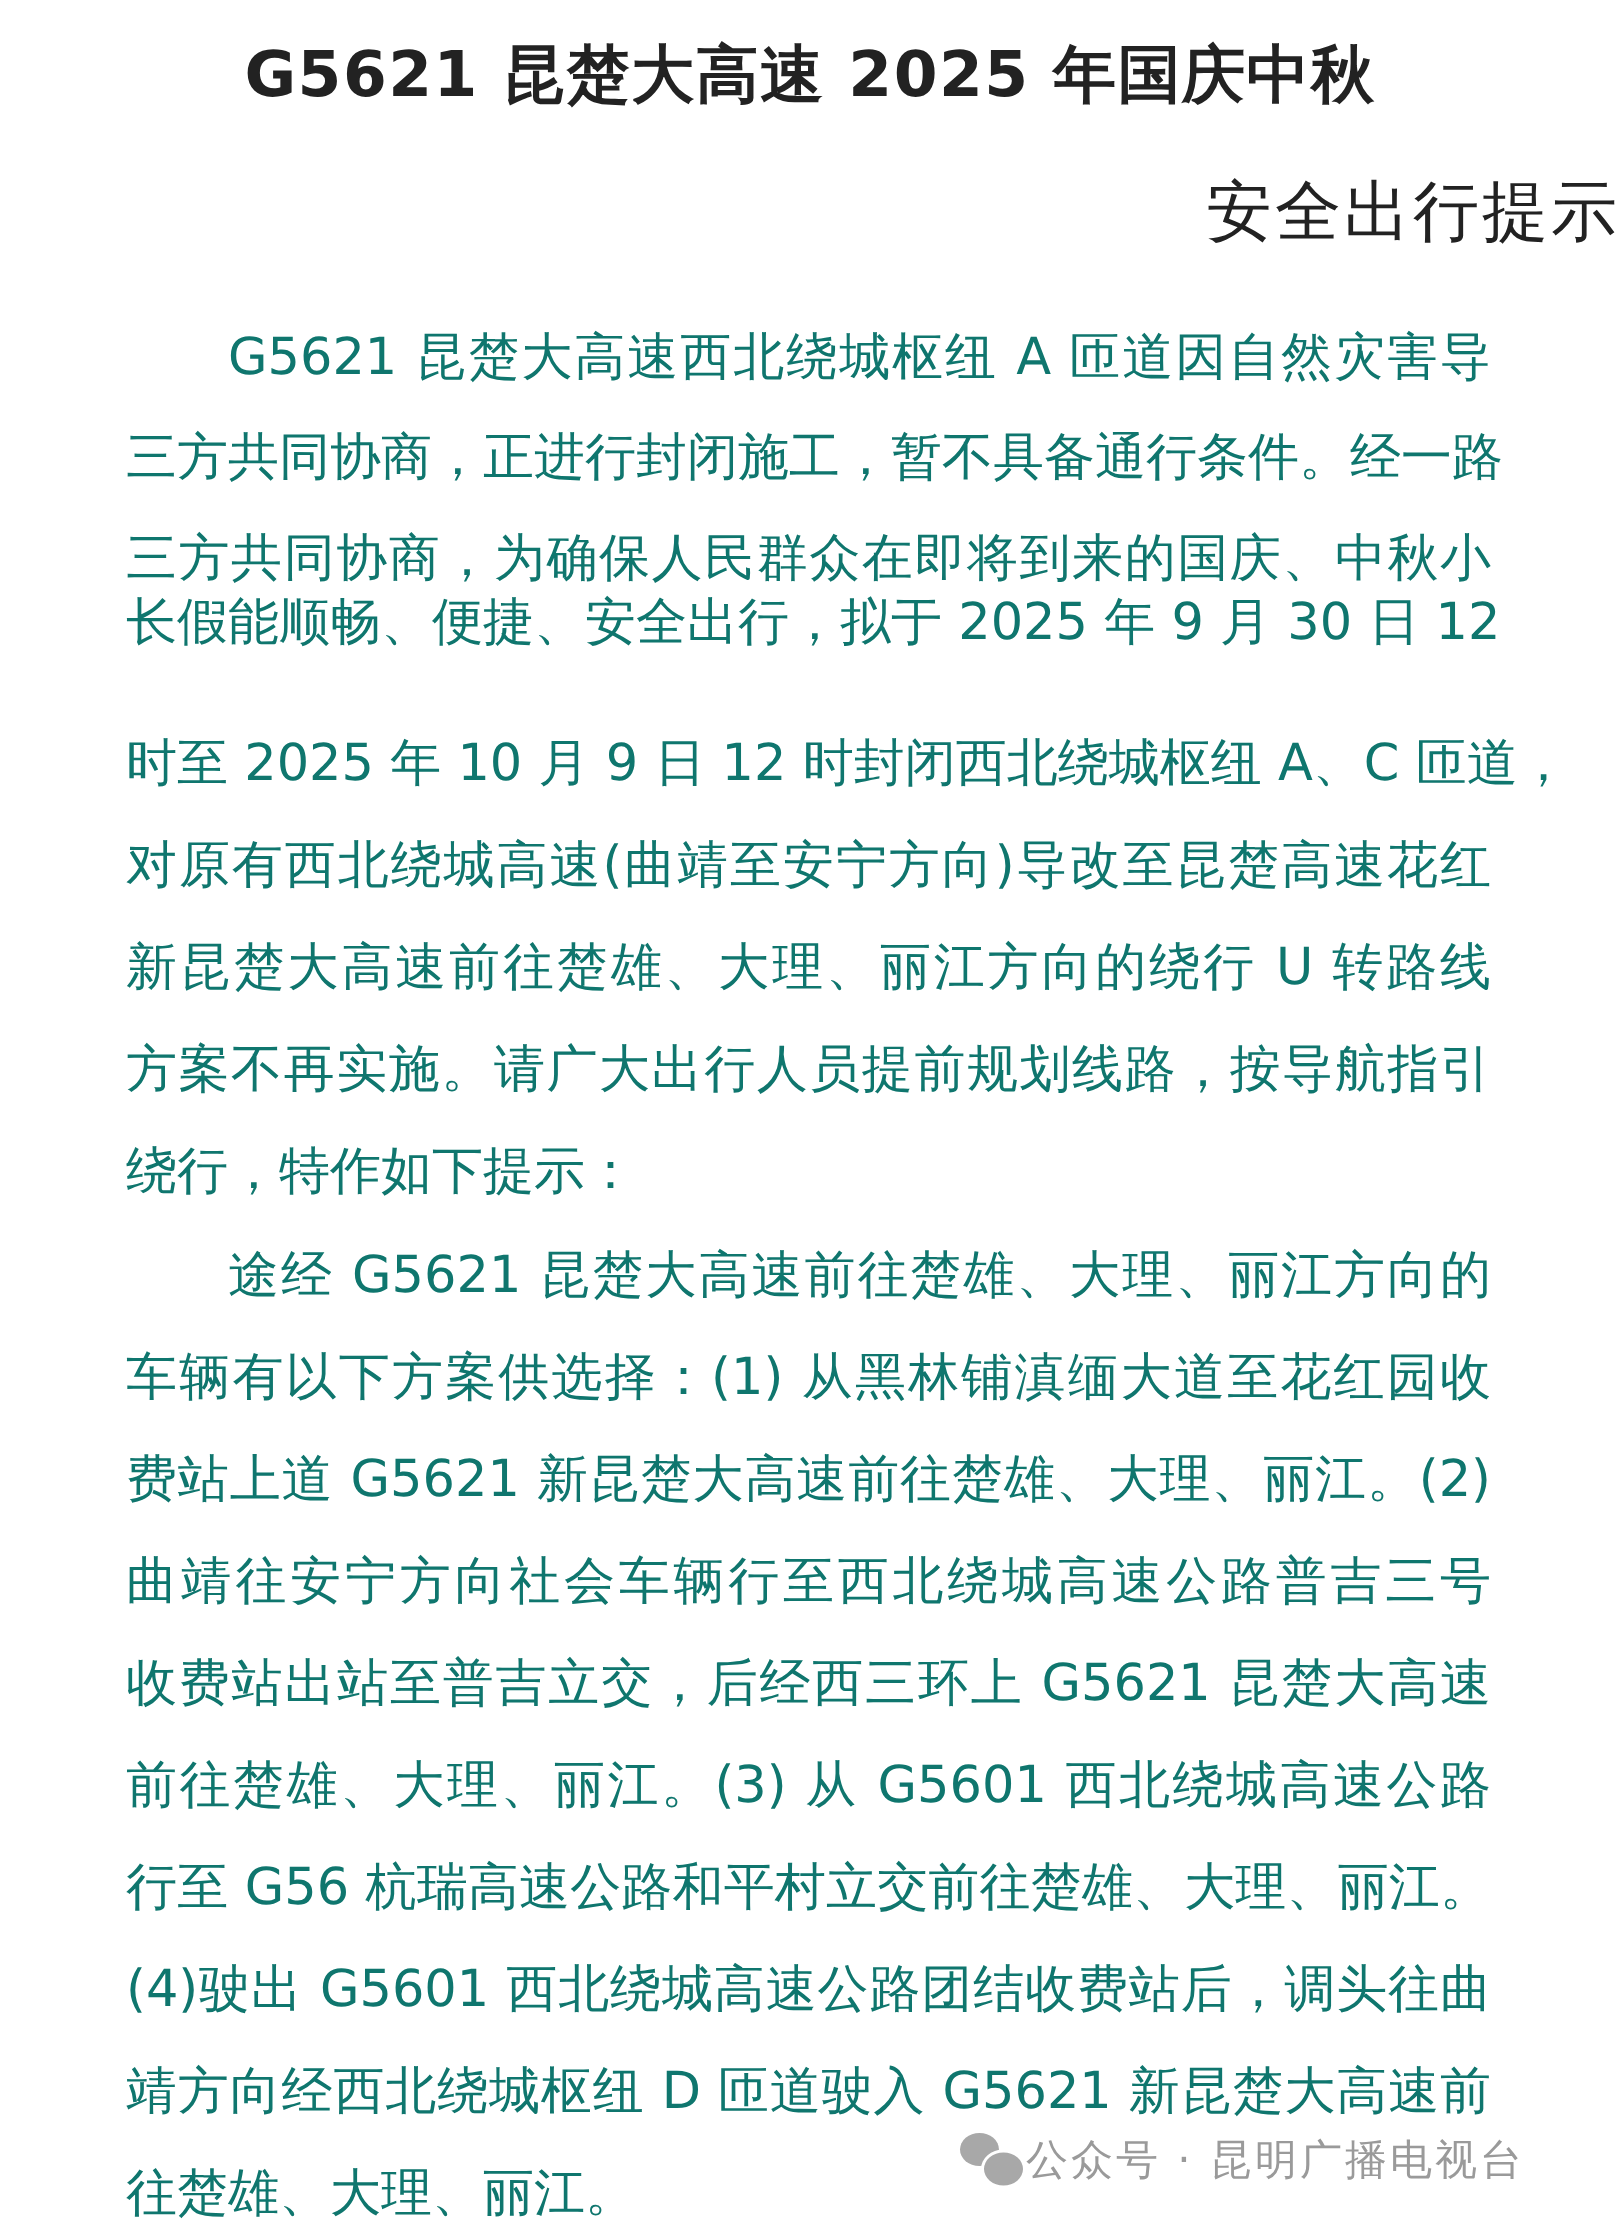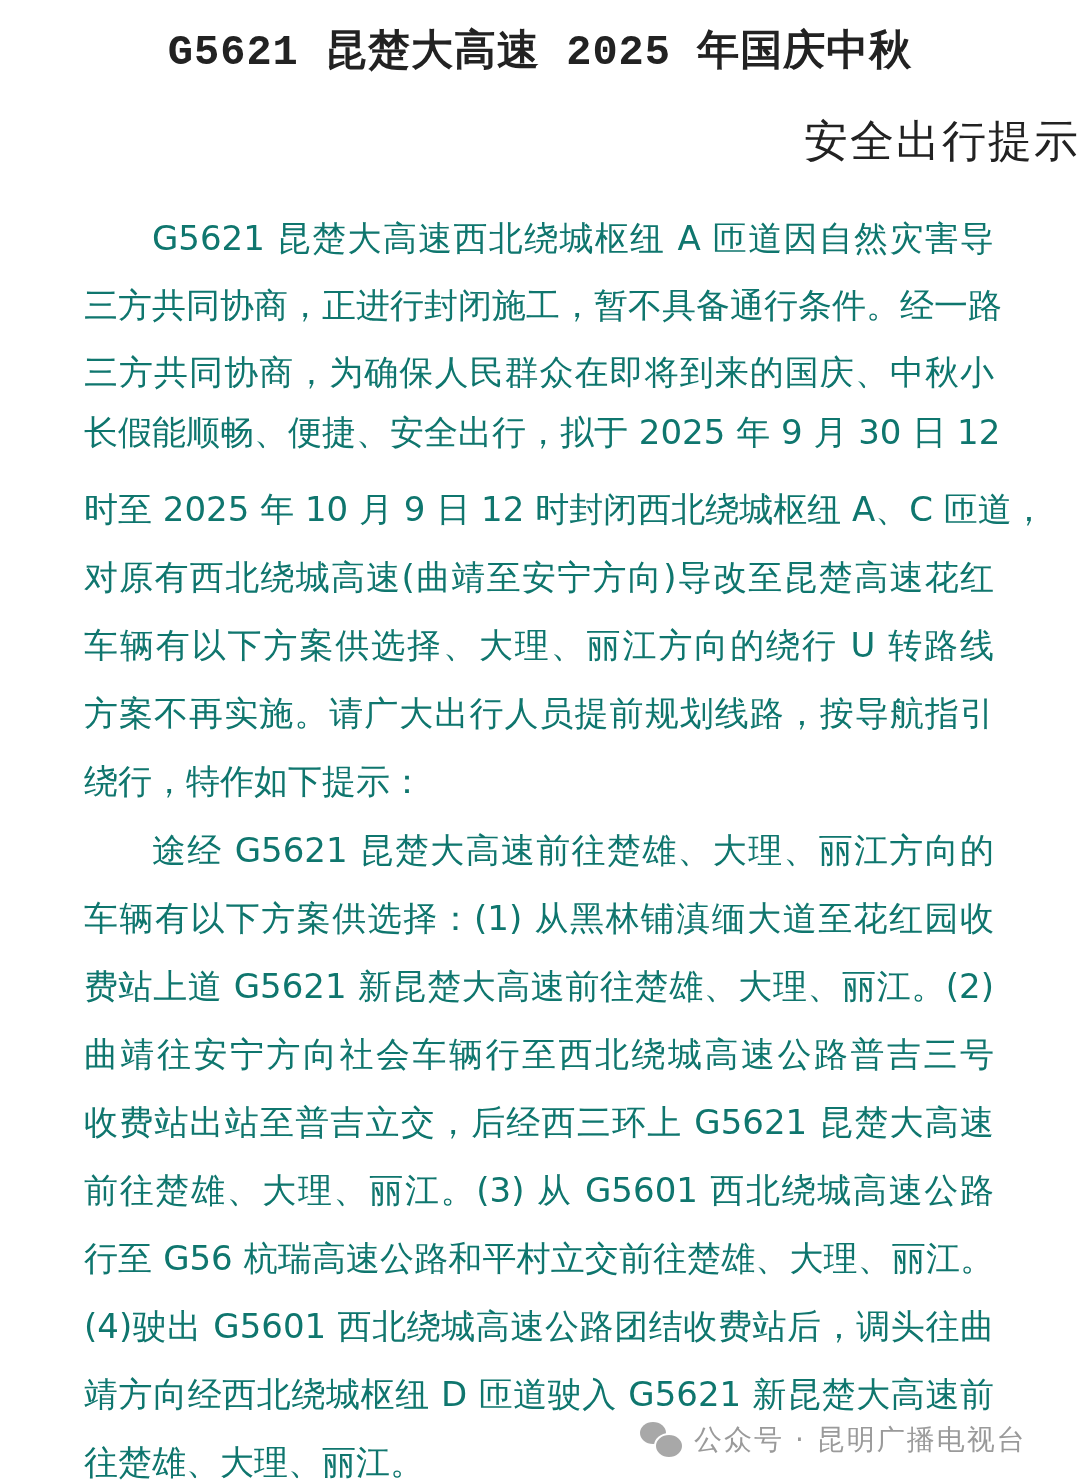--- a/index.html
+++ b/index.html
@@ -18,21 +18,21 @@
     .title {
       position: absolute;
       left: 0;
       width: 1080px;
       text-align: center;
       font-size: 42px;
       font-weight: bold;
       letter-spacing: 1px;
       color: #222;
     }
-    .title.line1 { top: 22px; font-family: Liberation Mono, monospace; }
+    .title.line1 { top: 22px; }
     .title.line2 { top: 112px; font-weight: normal; font-size: 44px; letter-spacing: 2px; text-align: right; }
     .body-line {
       position: absolute;
       left: 84px;
       width: 910px;
       font-size: 34px;
       line-height: 44px;
       white-space: nowrap;
       color: #0f766e;
       text-align: justify;
@@ -40,21 +40,20 @@
     }
     .body-line.indent { left: 152px; width: 842px; }
     .body-line.last { text-align-last: left; }
     .watermark {
       position: absolute;
       left: 640px;
       top: 1418px;
       height: 44px;
       display: flex;
       align-items: center;
-      gap: 10px;
       color: #9a9a9a;
       font-size: 28px;
       letter-spacing: 2px;
     }
     .wechat-icon {
       width: 44px;
       height: 40px;
       position: relative;
     }
     .wechat-icon .b1 {
@@ -73,24 +72,24 @@
 <body>
 
 <div>
   <div class="title line1">G5621 昆楚大高速 2025 年国庆中秋</div>
   <div class="title line2">安全出行提示</div>
 
   <div>
     <div class="body-line indent" style="top:216px">G5621 昆楚大高速西北绕城枢纽 A 匝道因自然灾害导</div>
     <div class="body-line" style="top:283px">三方共同协商，正进行封闭施工，暂不具备通行条件。经一路</div>
     <div class="body-line" style="top:350px">三方共同协商，为确保人民群众在即将到来的国庆、中秋小</div>
-    <div class="body-line" style="top:410px">长假能顺畅、便捷、安全出行，拟于 2025 年 9 月 30 日 12</div>
+    <div class="body-line" style="top:393px">长假能顺畅、便捷、安全出行，拟于 2025 年 9 月 30 日 12</div>
     <div class="body-line" style="top:487px">时至 2025 年 10 月 9 日 12 时封闭西北绕城枢纽 A、C 匝道，</div>
     <div class="body-line" style="top:555px">对原有西北绕城高速(曲靖至安宁方向)导改至昆楚高速花红</div>
-    <div class="body-line" style="top:623px">车辆有以下方案供选择、大理、丽江方向的绕行 U 转路线</div>
+    <div class="body-line" style="top:623px">新昆楚大高速前往楚雄、大理、丽江方向的绕行 U 转路线</div>
     <div class="body-line" style="top:691px">方案不再实施。请广大出行人员提前规划线路，按导航指引</div>
     <div class="body-line last" style="top:759px">绕行，特作如下提示：</div>
   </div>
 
   <div>
     <div class="body-line indent" style="top:828px">途经 G5621 昆楚大高速前往楚雄、大理、丽江方向的</div>
     <div class="body-line" style="top:896px">车辆有以下方案供选择：(1) 从黑林铺滇缅大道至花红园收</div>
     <div class="body-line" style="top:964px">费站上道 G5621 新昆楚大高速前往楚雄、大理、丽江。(2)</div>
     <div class="body-line" style="top:1032px">曲靖往安宁方向社会车辆行至西北绕城高速公路普吉三号</div>
     <div class="body-line" style="top:1100px">收费站出站至普吉立交，后经西三环上 G5621 昆楚大高速</div>

